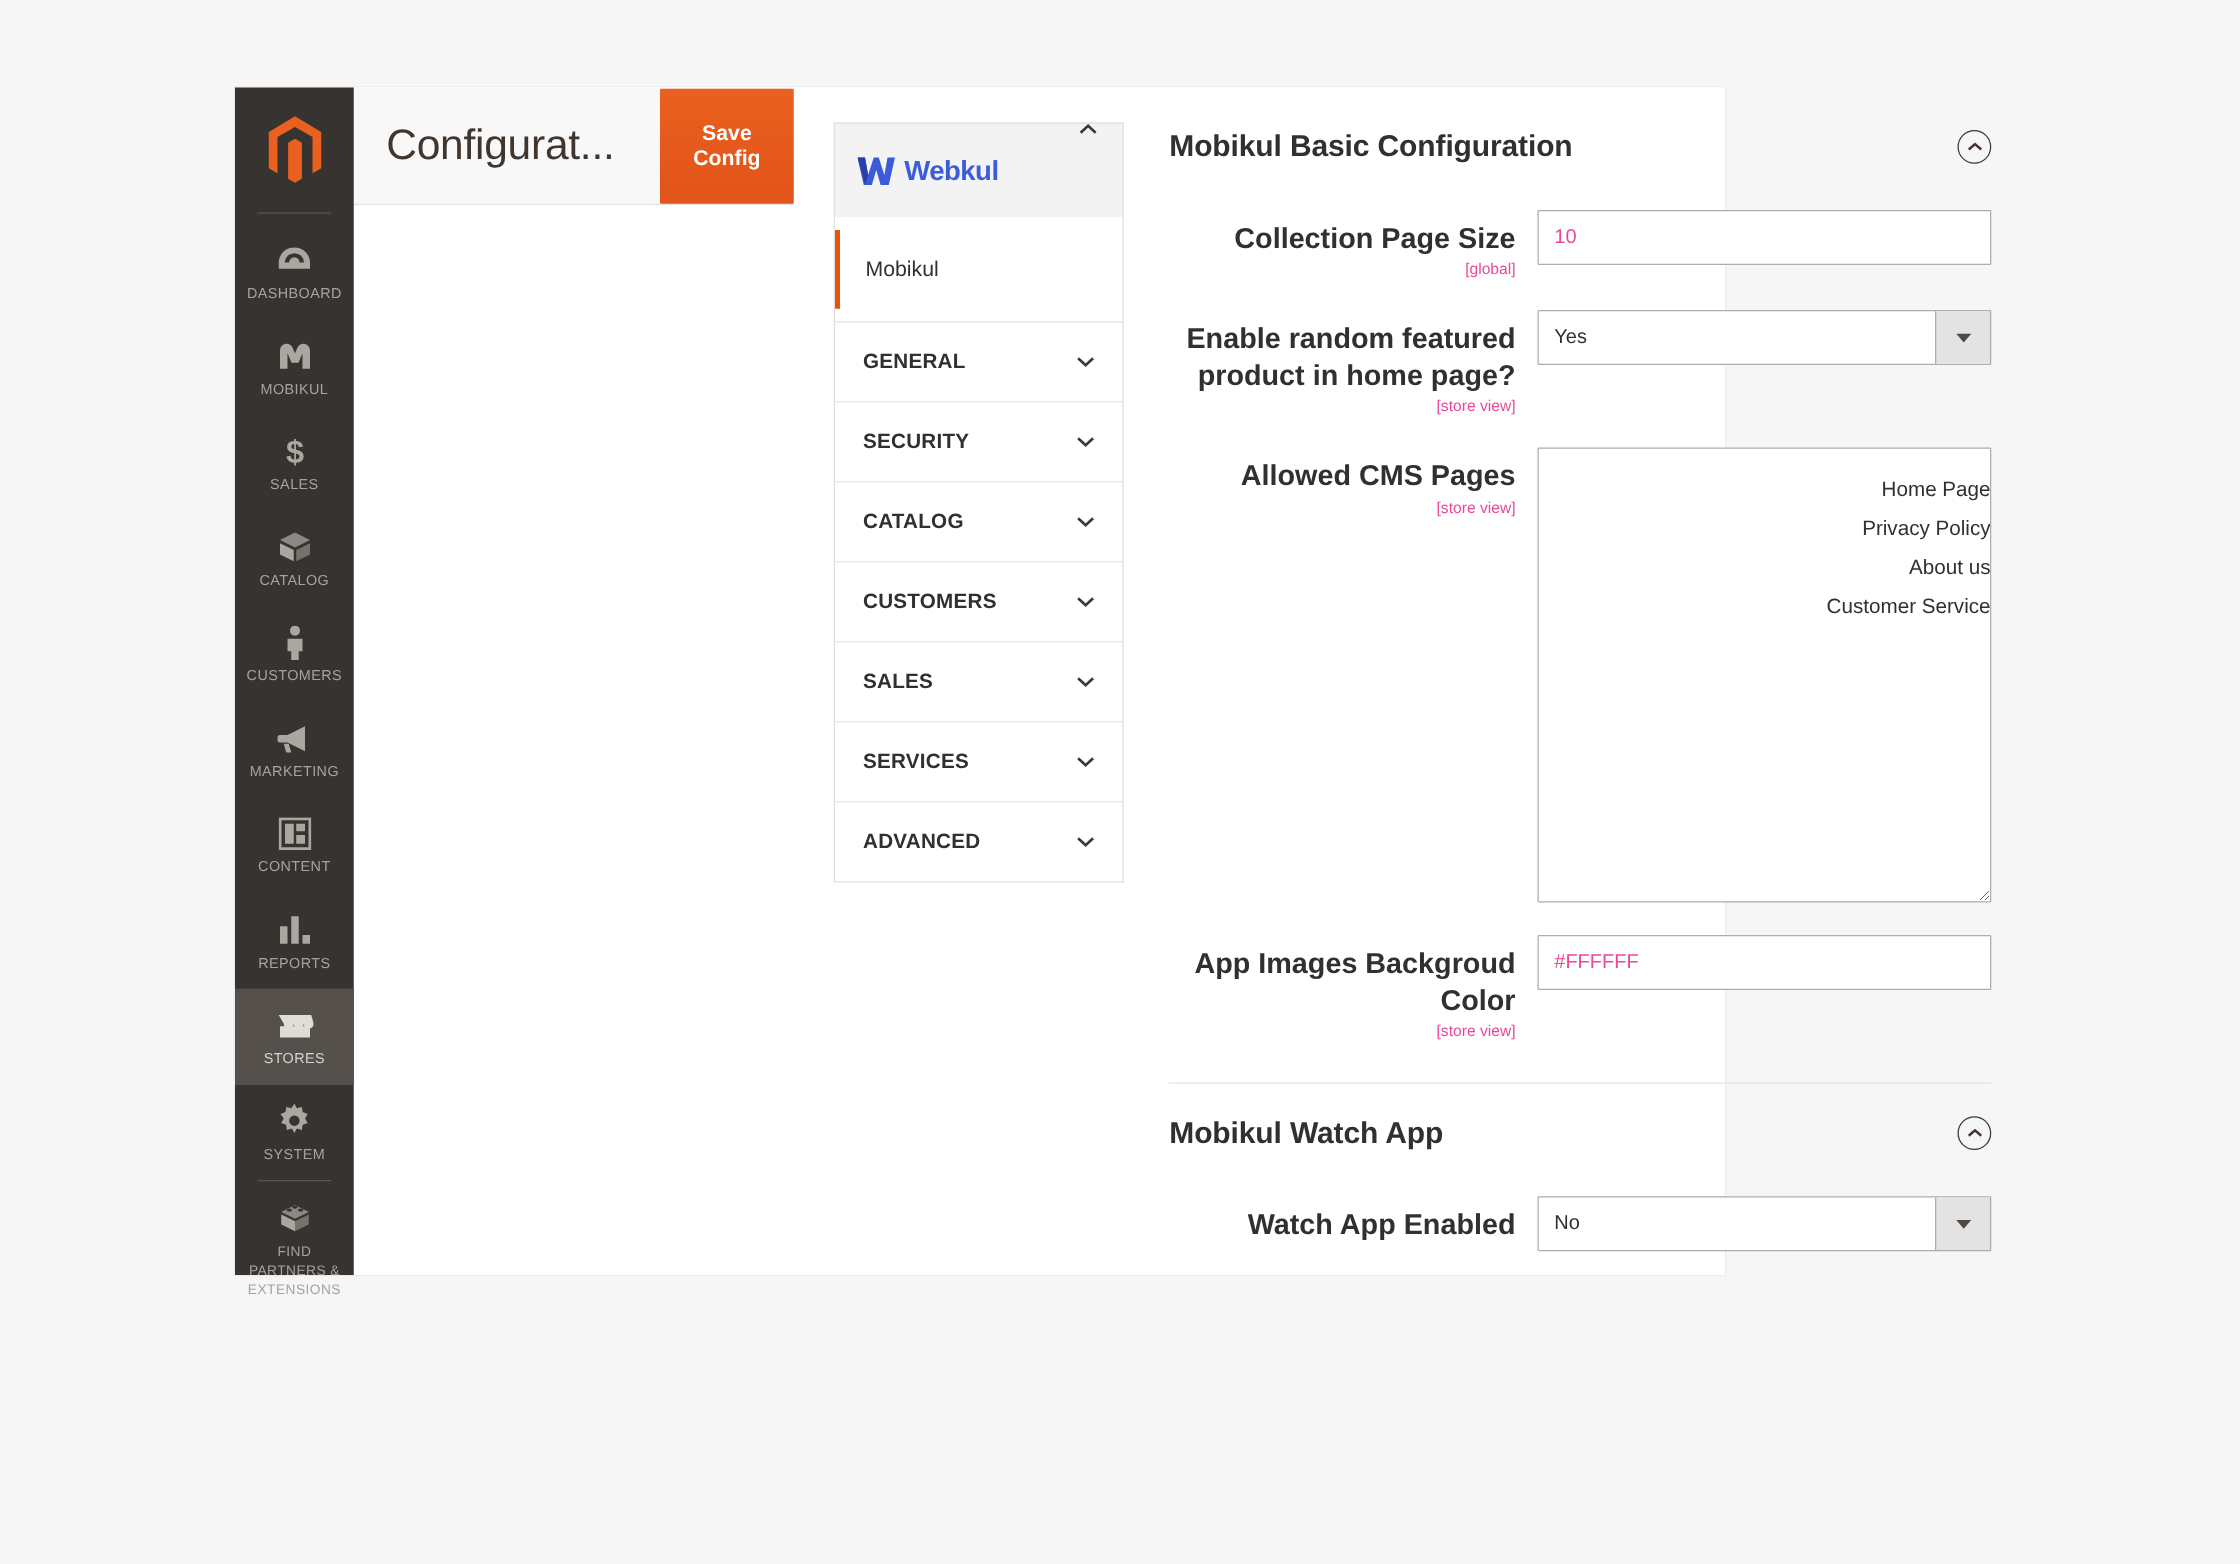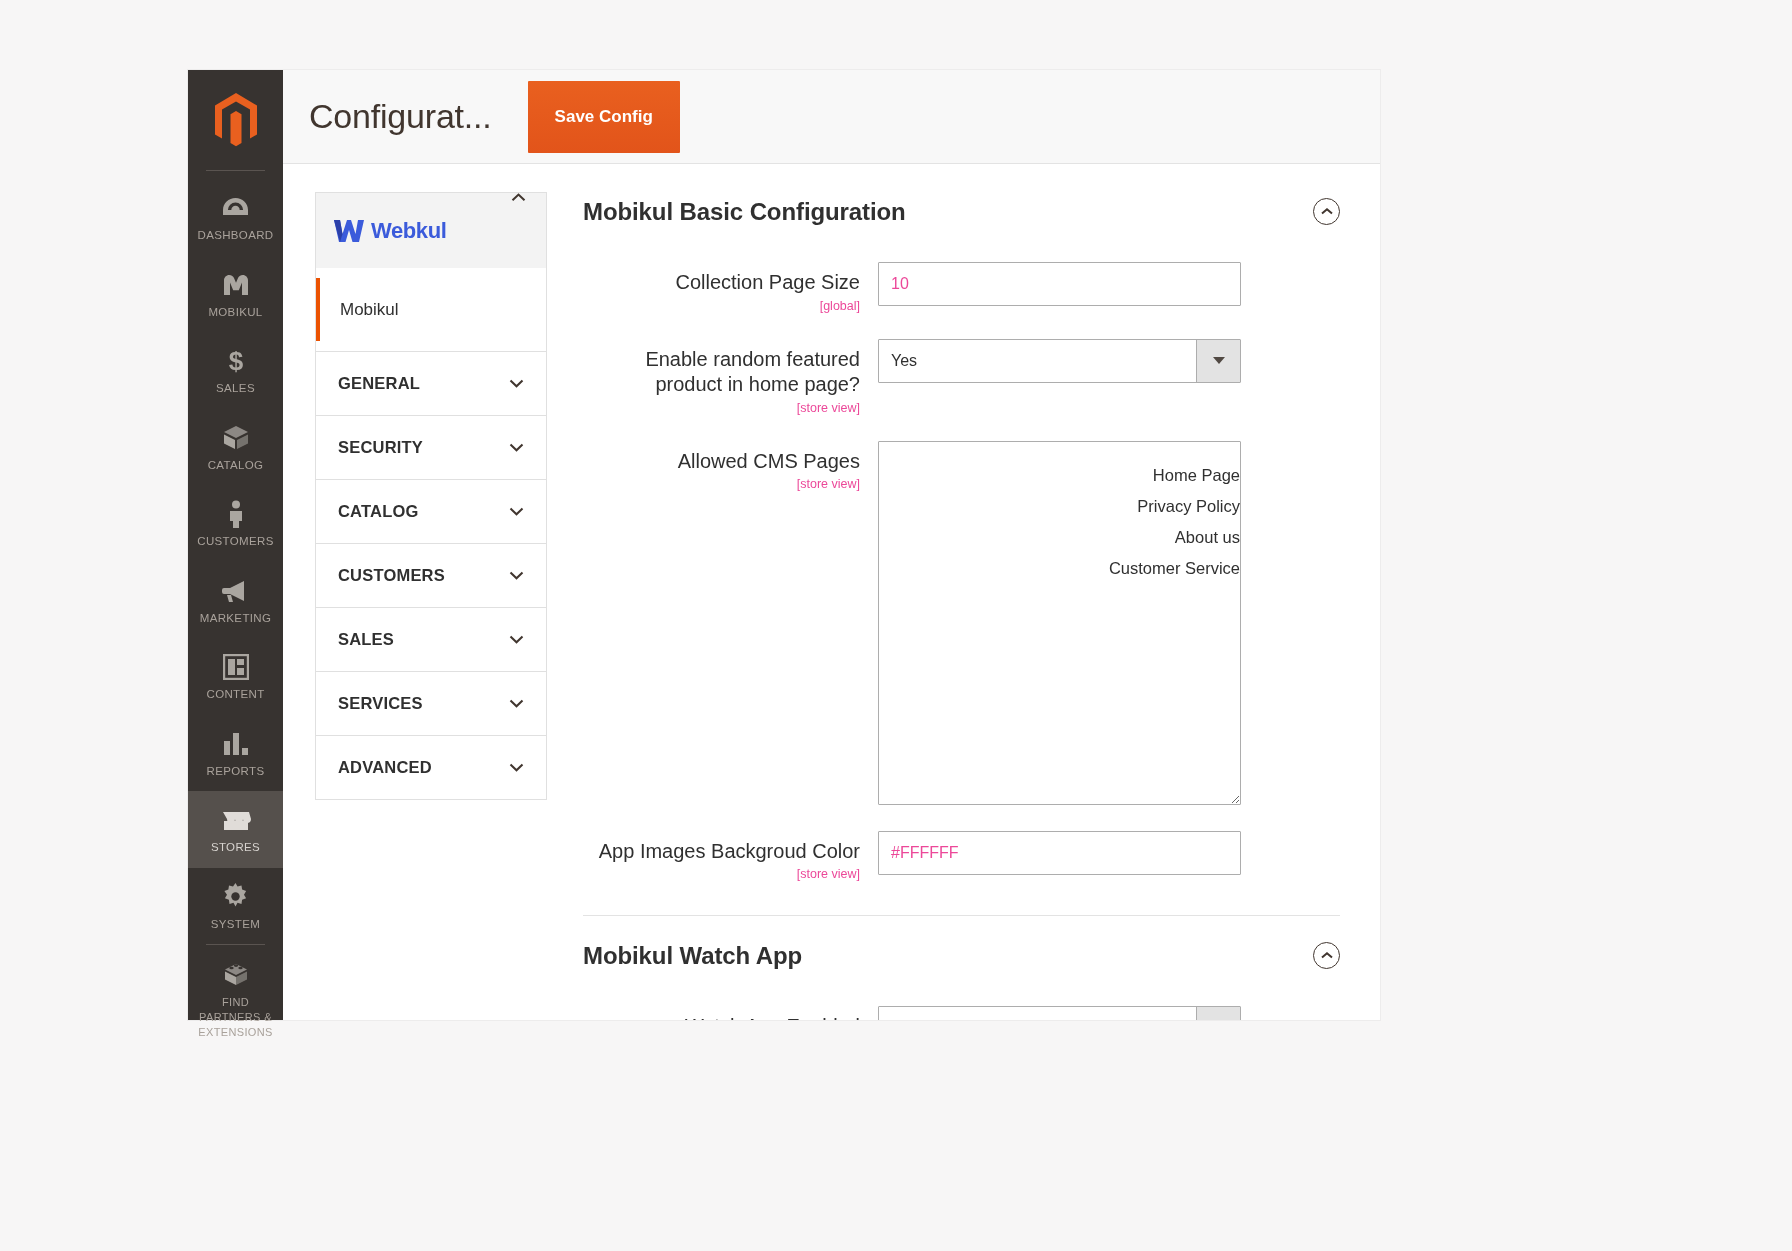--- a/index.html
+++ b/index.html
@@ -62,21 +62,21 @@
   #nav-find-partners { padding-top: 16px; }
   #nav-find-partners::before {
     content: ""; position: absolute; top: 0; left: 18px; right: 18px;
     height: 1px; background: #5a5450;
   }
 
   
   #content-region {
     flex: 1 1 auto;
     background: #ffffff;
-    display: flex; flex-direction: column;
+    display: flex; 
     min-width: 0;
   }
 
   
   #page-header {
     height: 94px;
     background: #f8f8f8;
     border-bottom: 1px solid #e3e3e3;
     display: flex; align-items: center;
     padding-left: 26px;
@@ -208,22 +208,22 @@
     margin-top: 26px;
   }
   .field-label-col {
     width: 295px;
     flex: 0 0 295px;
     text-align: right;
     padding-right: 18px;
     padding-top: 8px;
   }
   .field-label {
-    font-size: 20px;
-    font-weight: normal;
+    font-size: 23px;
+    font-weight: bold;
     color: #303030;
     line-height: 1.28;
   }
   .field-scope {
     font-size: 12.5px;
     color: #ec4899;
     margin-top: 3px;
   }
   .field-control-col { flex: 1 1 auto; min-width: 0; }
 

